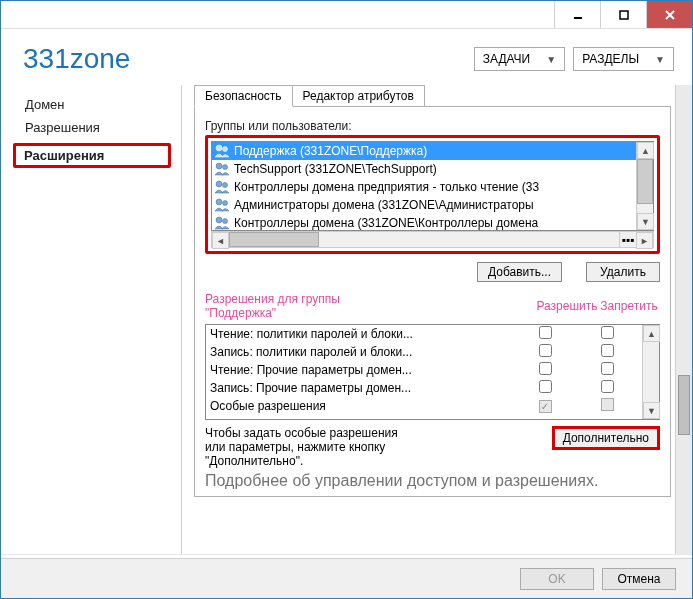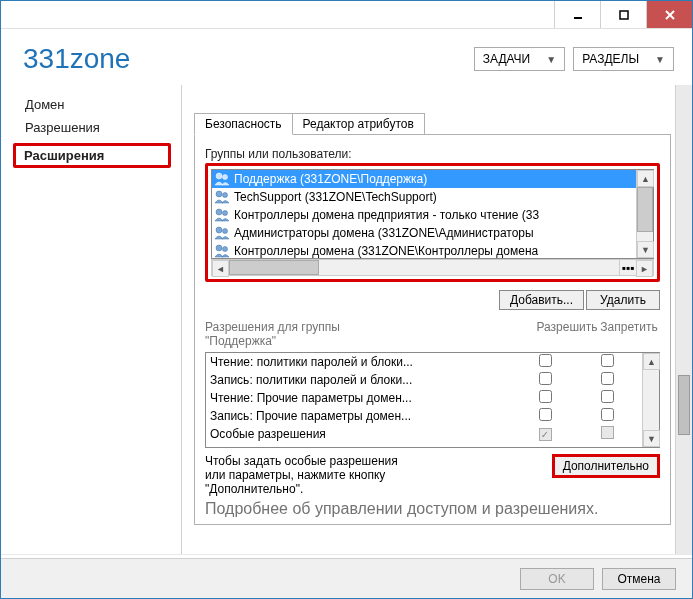--- a/index.html
+++ b/index.html
@@ -33,23 +33,23 @@
   .lb-item.sel { background:#3399ff; color:#fff; }
   .lb-icon { width:16px; height:16px; flex:0 0 16px; }
   .vscroll { width:17px; background:#f0f0f0; border-left:1px solid #ccc; display:flex; flex-direction:column; }
   .vscroll .arrow, .hscroll .arrow { width:17px; height:17px; background:#f0f0f0; border:1px solid #ccc; display:flex;align-items:center;justify-content:center;font-size:9px;color:#555;}
   .vscroll .track { flex:1; background:#f0f0f0; position:relative;}
   .vscroll .thumb { position:absolute; left:0; right:0; top:0; height:45px; background:#ccc; border:1px solid #aaa;}
   .hscroll { height:17px; border:1px solid #ccc; border-top:1px solid #ccc; display:flex; background:#f0f0f0;}
   .hscroll .track { flex:1; position:relative; }
   .hscroll .thumb { position:absolute; top:0; bottom:0; left:0; width:90px; background:#ccc; border:1px solid #aaa;}
   .hscroll .handle { width:17px; background:#f0f0f0; display:flex;align-items:center;justify-content:center;border-left:1px solid #ccc; font-size:12px; line-height:1;}
-  .btnrow { display:flex; justify-content:flex-end; gap:2px; padding:8px 0 6px 0;}
+  .btnrow { display:flex; justify-content:flex-end; gap:24px; padding:8px 0 6px 0;}
   .wbtn { border:1px solid #888; background:#f0f0f0; font-size:12px; padding:2px 10px; min-width:74px; text-align:center;}
-  .perm-lbl { font-size:12px; color:#737373; padding:4px 0; display:flex; justify-content:space-between; align-items:flex-start;}
+  .perm-lbl { font-size:12px; color:#ec4899; padding:4px 0; display:flex; justify-content:space-between; align-items:center;}
   .perm-lbl .cols { display:flex; gap:0;}
   .perm-lbl .col { width:62px; text-align:center; font-size:12px;}
   .permlist { border:1px solid #888; display:flex; height:96px;}
   .perm-rows { flex:1; overflow:hidden;}
   .perm-row { display:flex; align-items:center; font-size:12px; padding:1px 4px; gap:0;}
   .perm-row .pname { flex:1; white-space:nowrap; overflow:hidden; text-overflow:ellipsis;}
   .perm-row .pchk { width:62px; text-align:center;}
   .perm-row input[type=checkbox]{ margin:0;}
   .chk-disabled { display:inline-block; width:13px; height:13px; border:1px solid #aaa; background:#e8e8e8; text-align:center; font-size:10px; line-height:11px; color:#888;}
   .advrow { display:flex; justify-content:space-between; align-items:flex-start; padding:6px 0 0 0; gap:8px;}
@@ -110,21 +110,21 @@
 
   <div class="body">
     <div class="sidebar">
       <div class="side-item">Домен</div>
       <div class="side-item">Разрешения</div>
       <div class="side-item sel">Расширения</div>
     </div>
     <div class="divider-v"></div>
 
     <div class="main">
-      <div style="flex:1; padding:0 4px 0 8px;margin-top:28px;">
+      <div style="flex:1; padding:0 4px 0 8px;">
         <div class="tabrow">
           <div class="tab active">Безопасность</div>
           <div class="tab">Редактор атрибутов</div>
         </div>
         <div class="panel">
           <div class="groupbox-lbl">Группы или пользователи:</div>
           <div style="border:3px solid #d60000; padding:3px; border-radius:2px;">
           <div class="listbox">
             <div class="listbox-items">
               <div class="lb-item sel">

